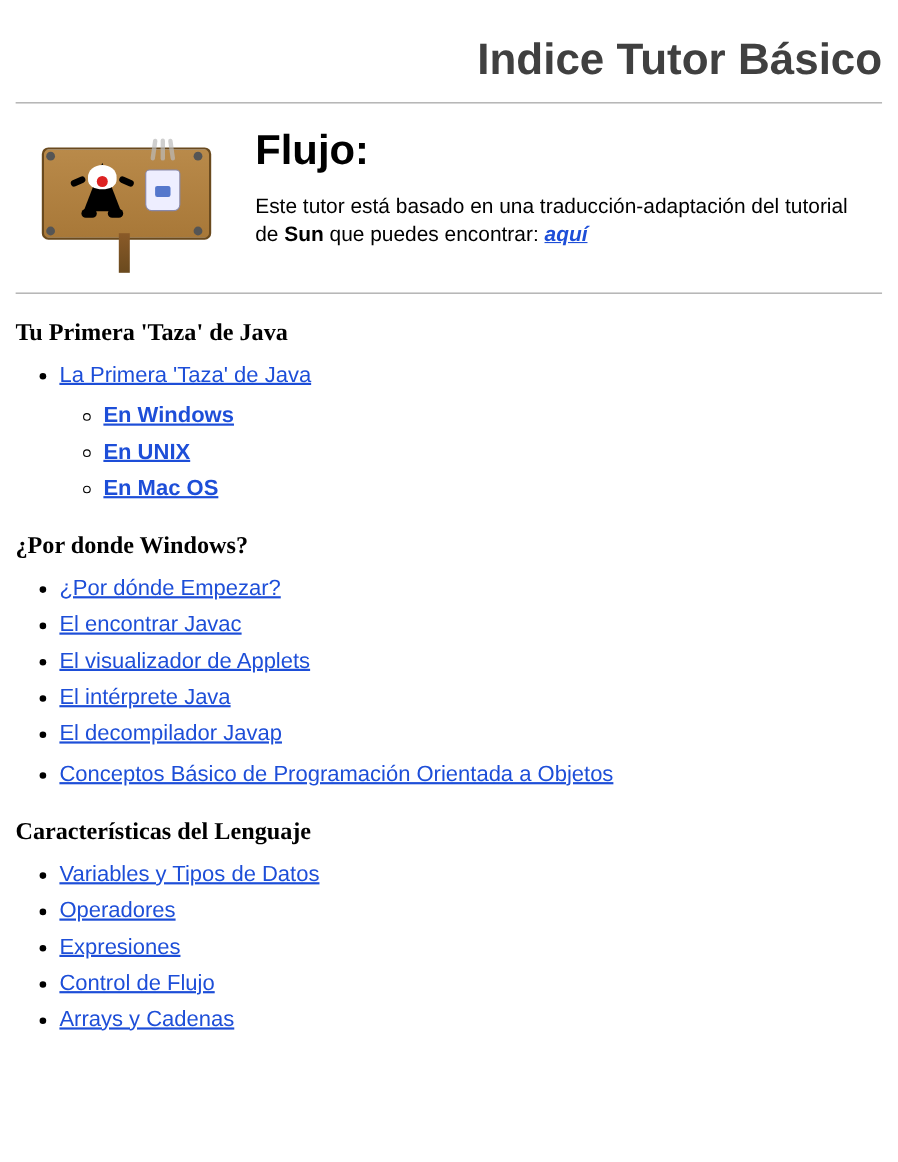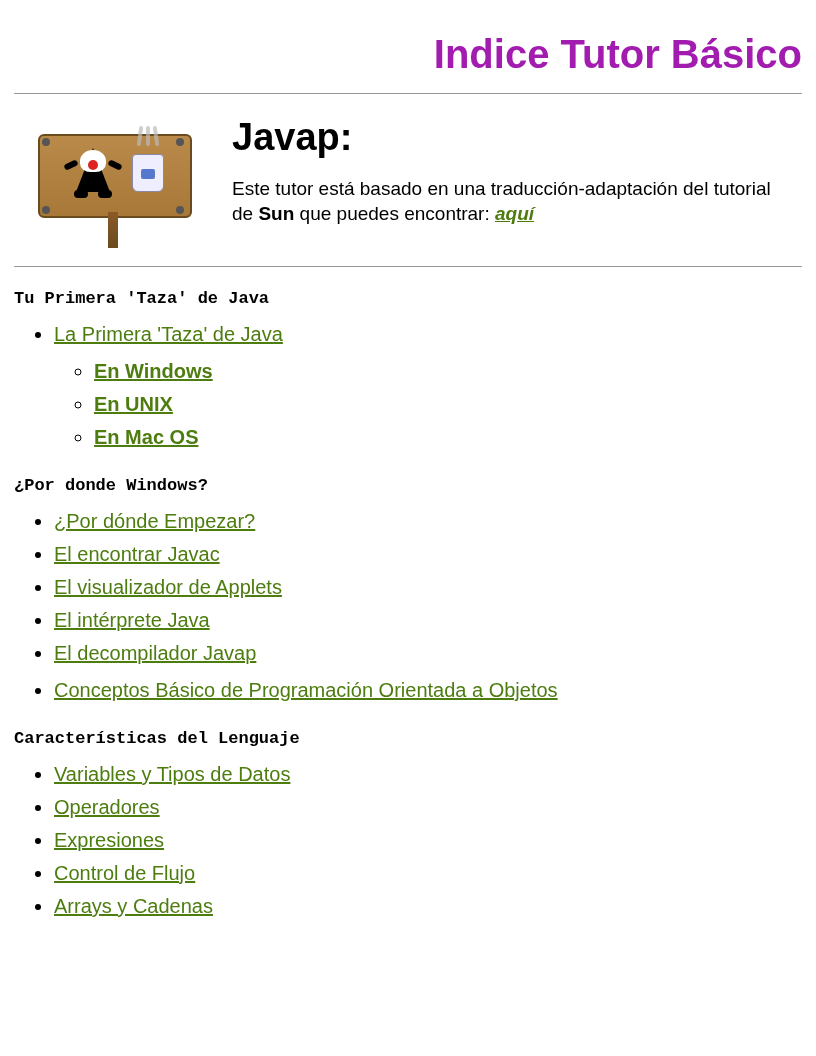--- a/index.html
+++ b/index.html
@@ -6,21 +6,21 @@
     font-family: Verdana, Arial, sans-serif;
     margin: 14px;
     width: 788px;
     background: #fff;
     color: #000;
   }
   h1.title {
     font-family: Arial, Helvetica, sans-serif;
     font-size: 40px;
     font-weight: bold;
-    color: #a21caf;
+    color: #404040;
     text-align: right;
     margin: 18px 0 4px 0;
   }
   hr {
     border: none;
     border-top: 1px solid #999;
     margin: 16px 0;
   }
   .note-wrap {
     display: flex;
@@ -77,26 +77,26 @@
     font-weight: bold;
     margin: 0 0 18px 0;
   }
   .note-text p {
     font-size: 19px;
     line-height: 1.3;
     margin: 0;
     max-width: 540px;
   }
   .bold { font-weight: bold; }
-  a { color: #4d7c0f; text-decoration: underline; }
+  a { color: #1d4ed8; text-decoration: underline; }
   a.note-link { font-weight: bold; font-style: italic; }
 
   h3.section {
-    font-family: Liberation Mono, monospace;
-    font-size: 17px;
+    font-family: Liberation Serif, serif;
+    font-size: 22px;
     font-weight: bold;
     margin: 22px 0 10px 0;
   }
   ul.disc {
     list-style-type: disc;
     margin: 4px 0 4px 0;
     padding-left: 40px;
   }
   ul.circle {
     list-style-type: circle;
@@ -136,21 +136,21 @@
     <div class="steam">
         <span class="s1"></span>
         <span class="s2"></span>
         <span class="s3"></span>
       </div>
     <div class="cup">
         <div class="cup-logo"></div>
       </div>
   </div>
   <div class="note-text">
-    <h2>Javap:</h2>
+    <h2>Flujo:</h2>
     <p>
       <span>Este tutor está basado en una traducción-adaptación del tutorial de </span><span class="bold">Sun</span><span> que puedes encontrar: </span><a href="#" class="note-link">aquí</a>
     </p>
   </div>
 </div>
 
 <hr>
 
 <div id="sections">
     <h3 class="section">Tu Primera 'Taza' de Java</h3>

